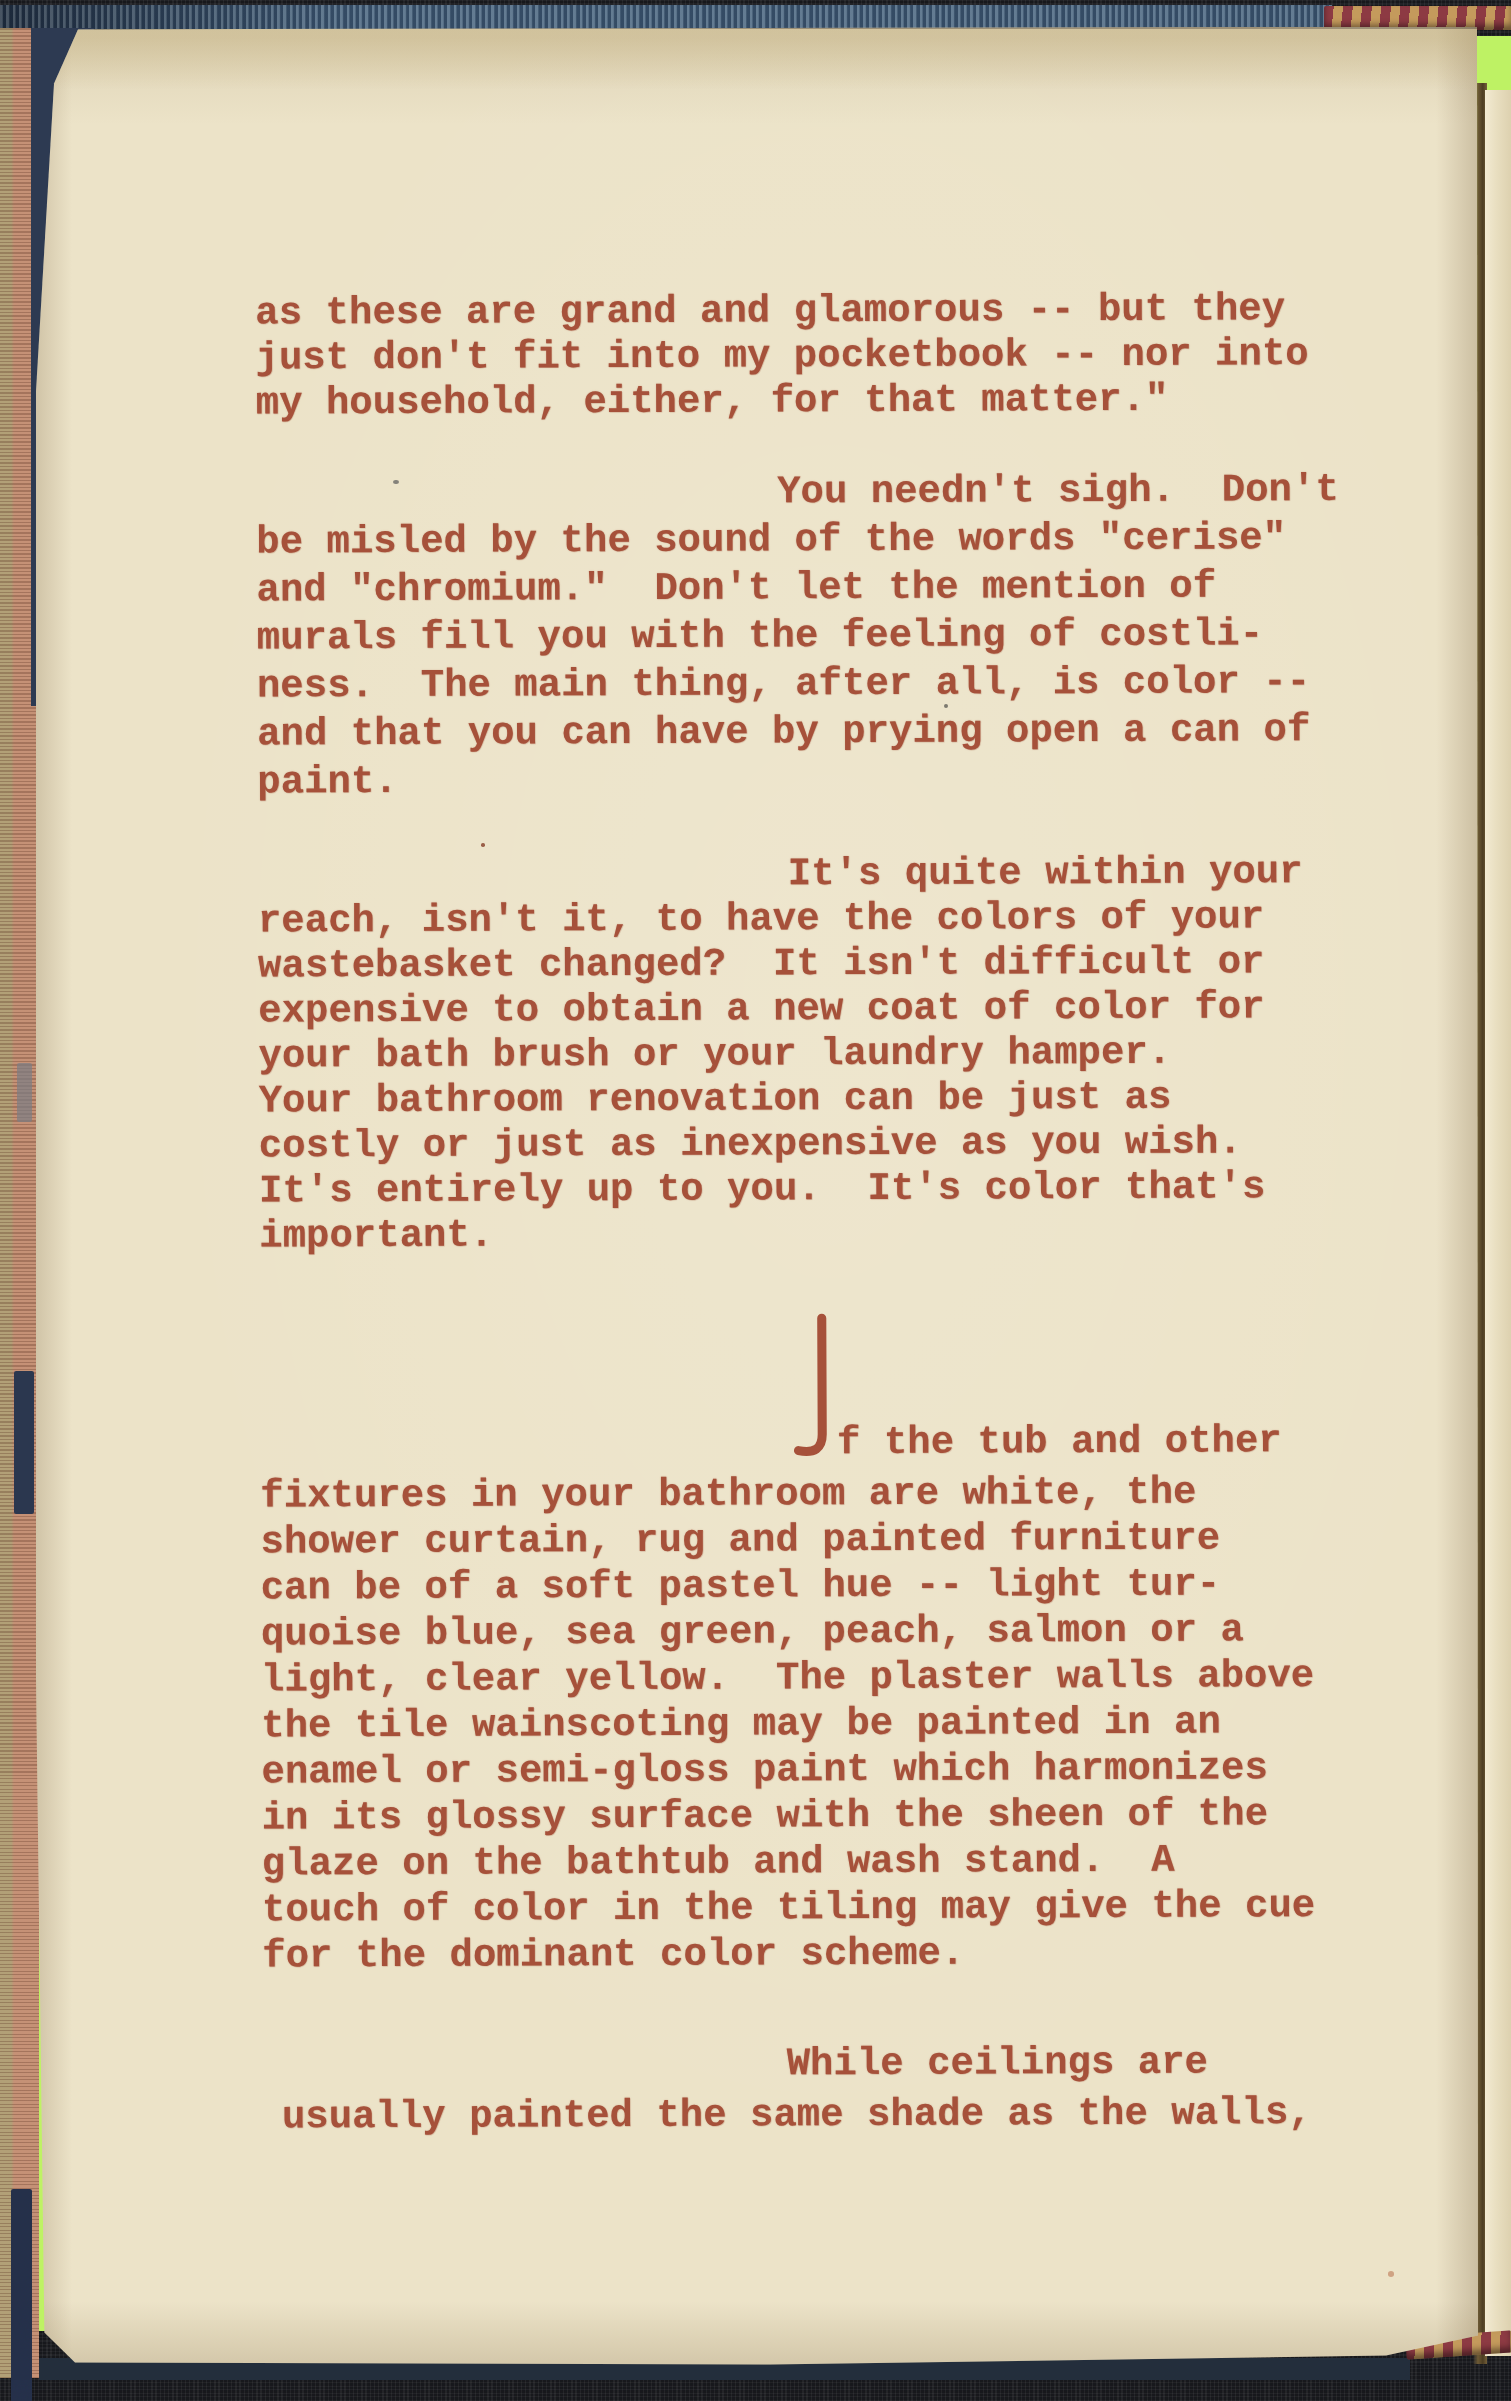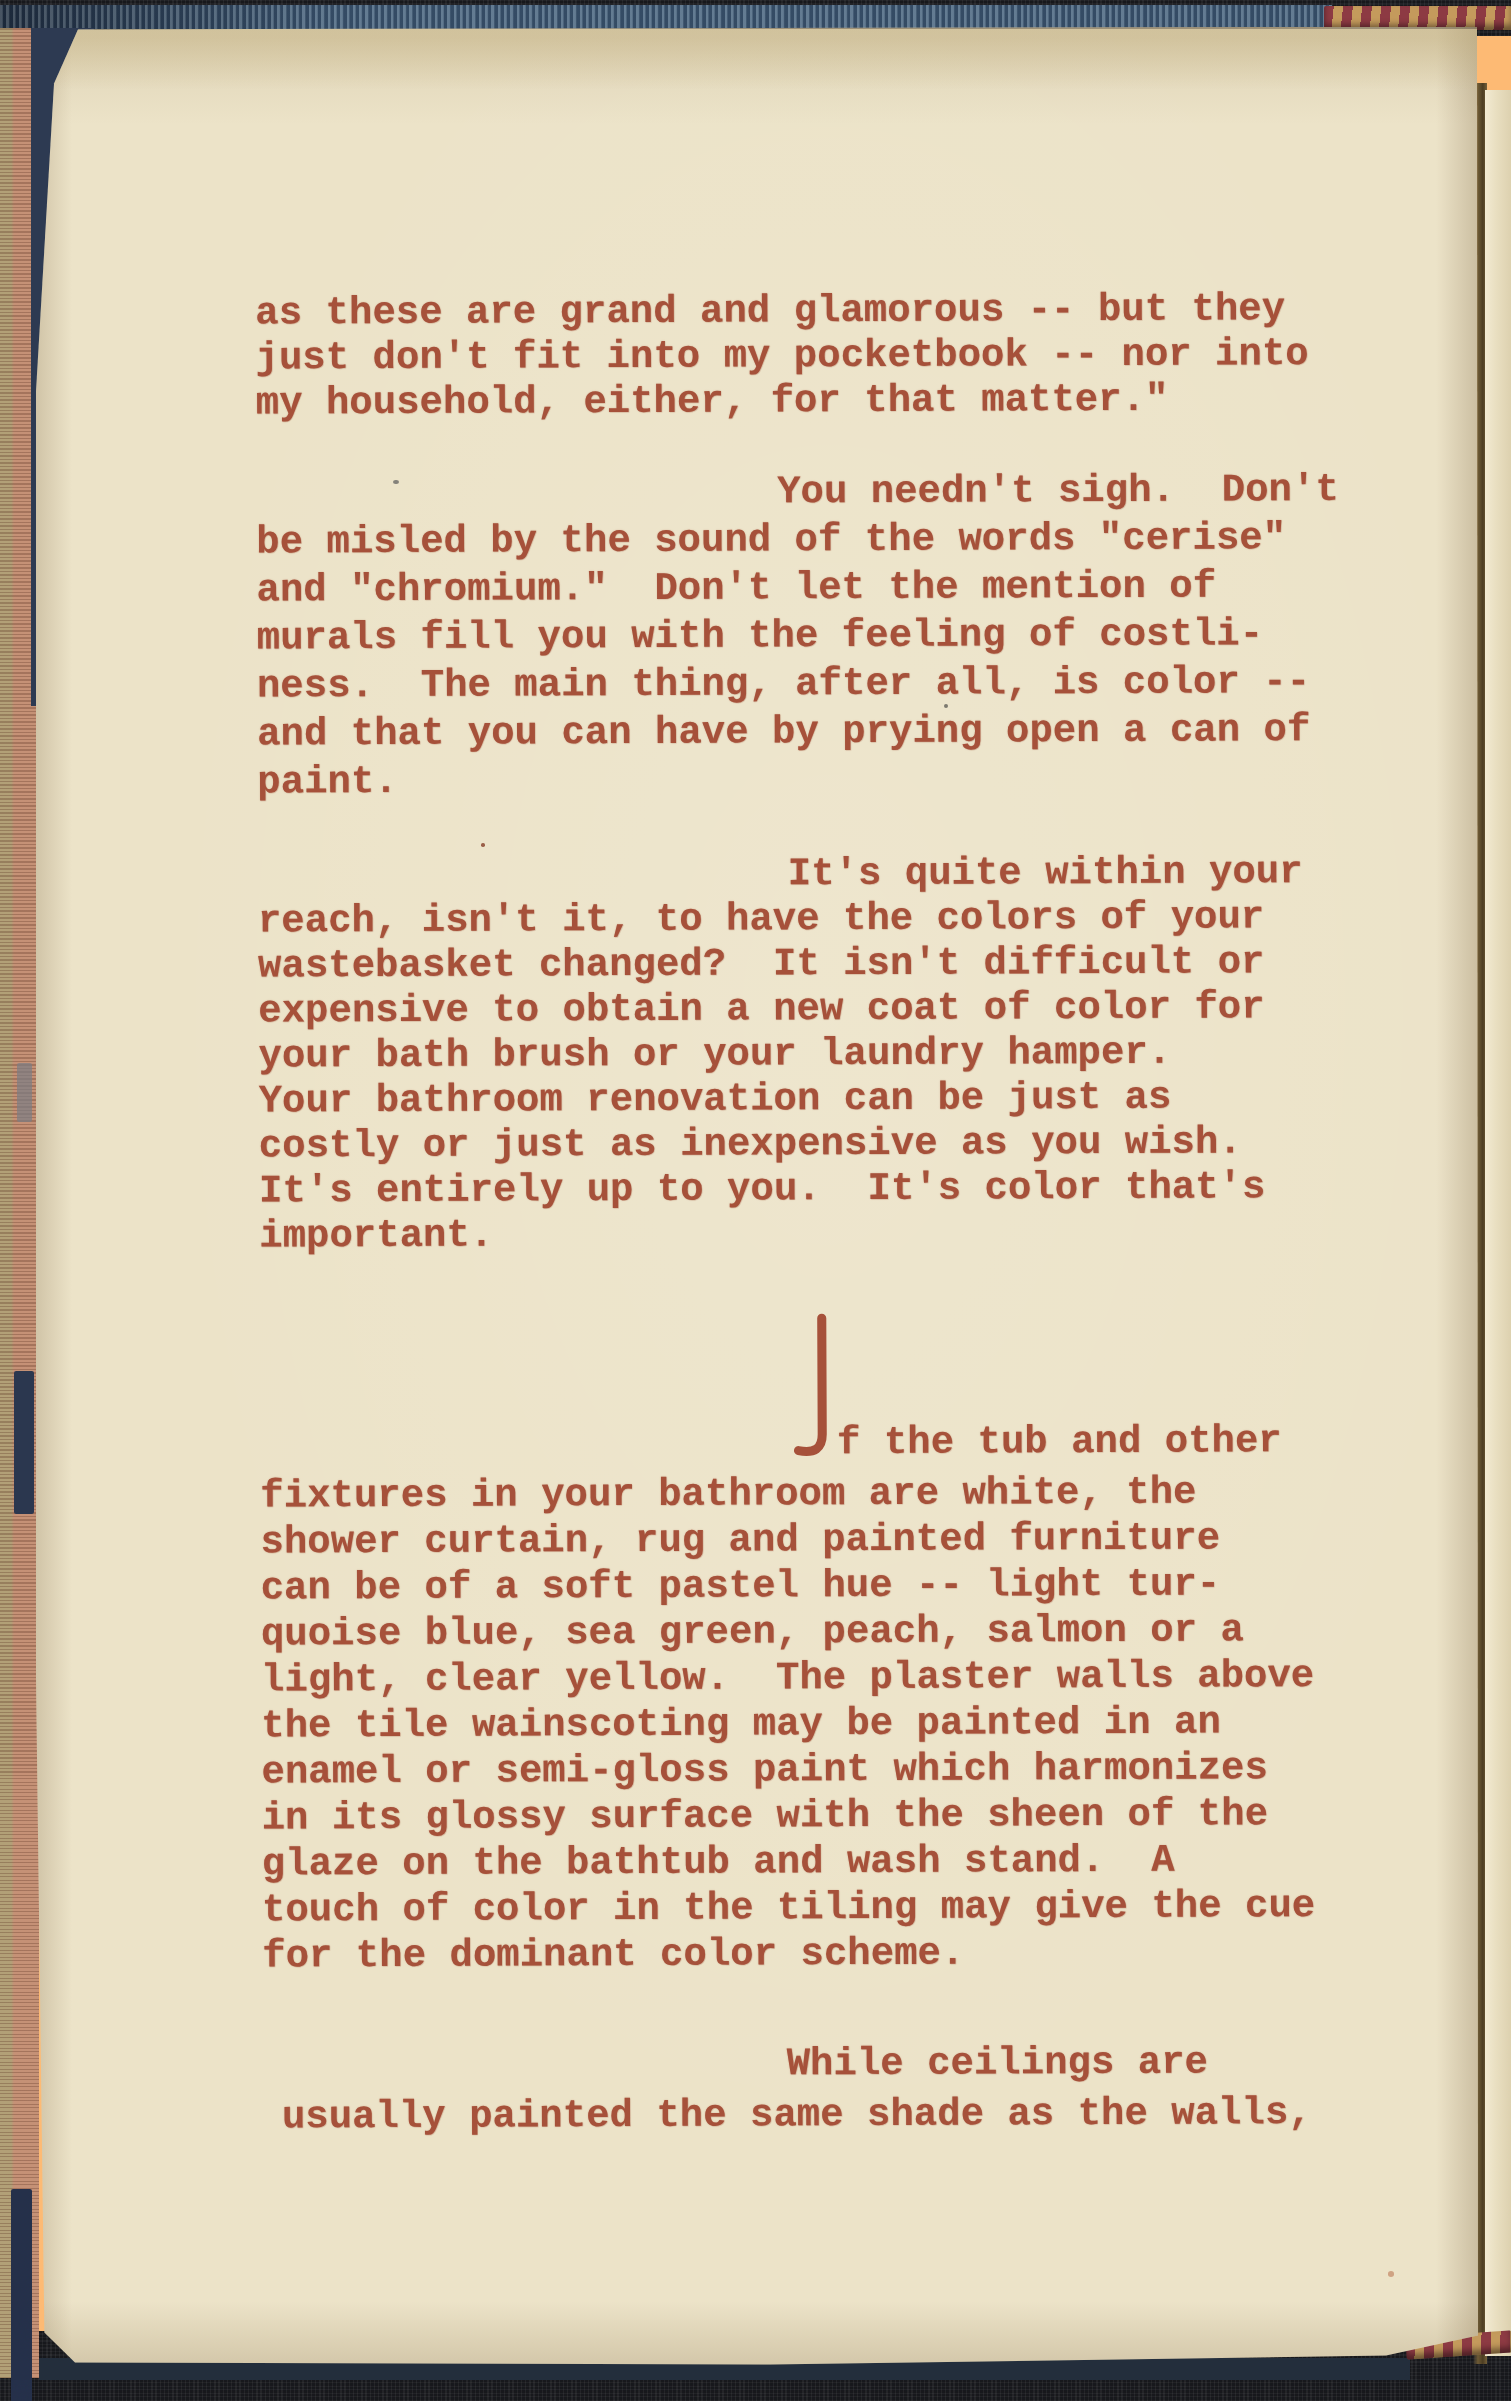--- a/index.html
+++ b/index.html
@@ -1,16 +1,16 @@
 <!DOCTYPE html>
 <html style="font-size:11.2px"><head>
 <meta charset="utf-8">
 <style>
   html,body{margin:0;padding:0;background:#0d0e11;}
-  .scene{position:relative;width:1512px;height:2401px;overflow:hidden;background:#fdba74;
+  .scene{position:relative;width:1512px;height:2401px;overflow:hidden;background:#bef264;
          font-family:"Liberation Mono","DejaVu Sans Mono",monospace;}
 
   
   .cloth{position:absolute;left:0;width:1512px;background-color:#17181c;
     background-image:
       repeating-linear-gradient(90deg, rgba(255,255,255,.055) 0 1.4px, transparent 1.4px 4.2px),
       repeating-linear-gradient(0deg, rgba(255,255,255,.045) 0 1.4px, transparent 1.4px 3.5px);}
   .cloth-top{top:0;height:36px;}
   .cloth-bottom{bottom:0;height:70px;}
 

